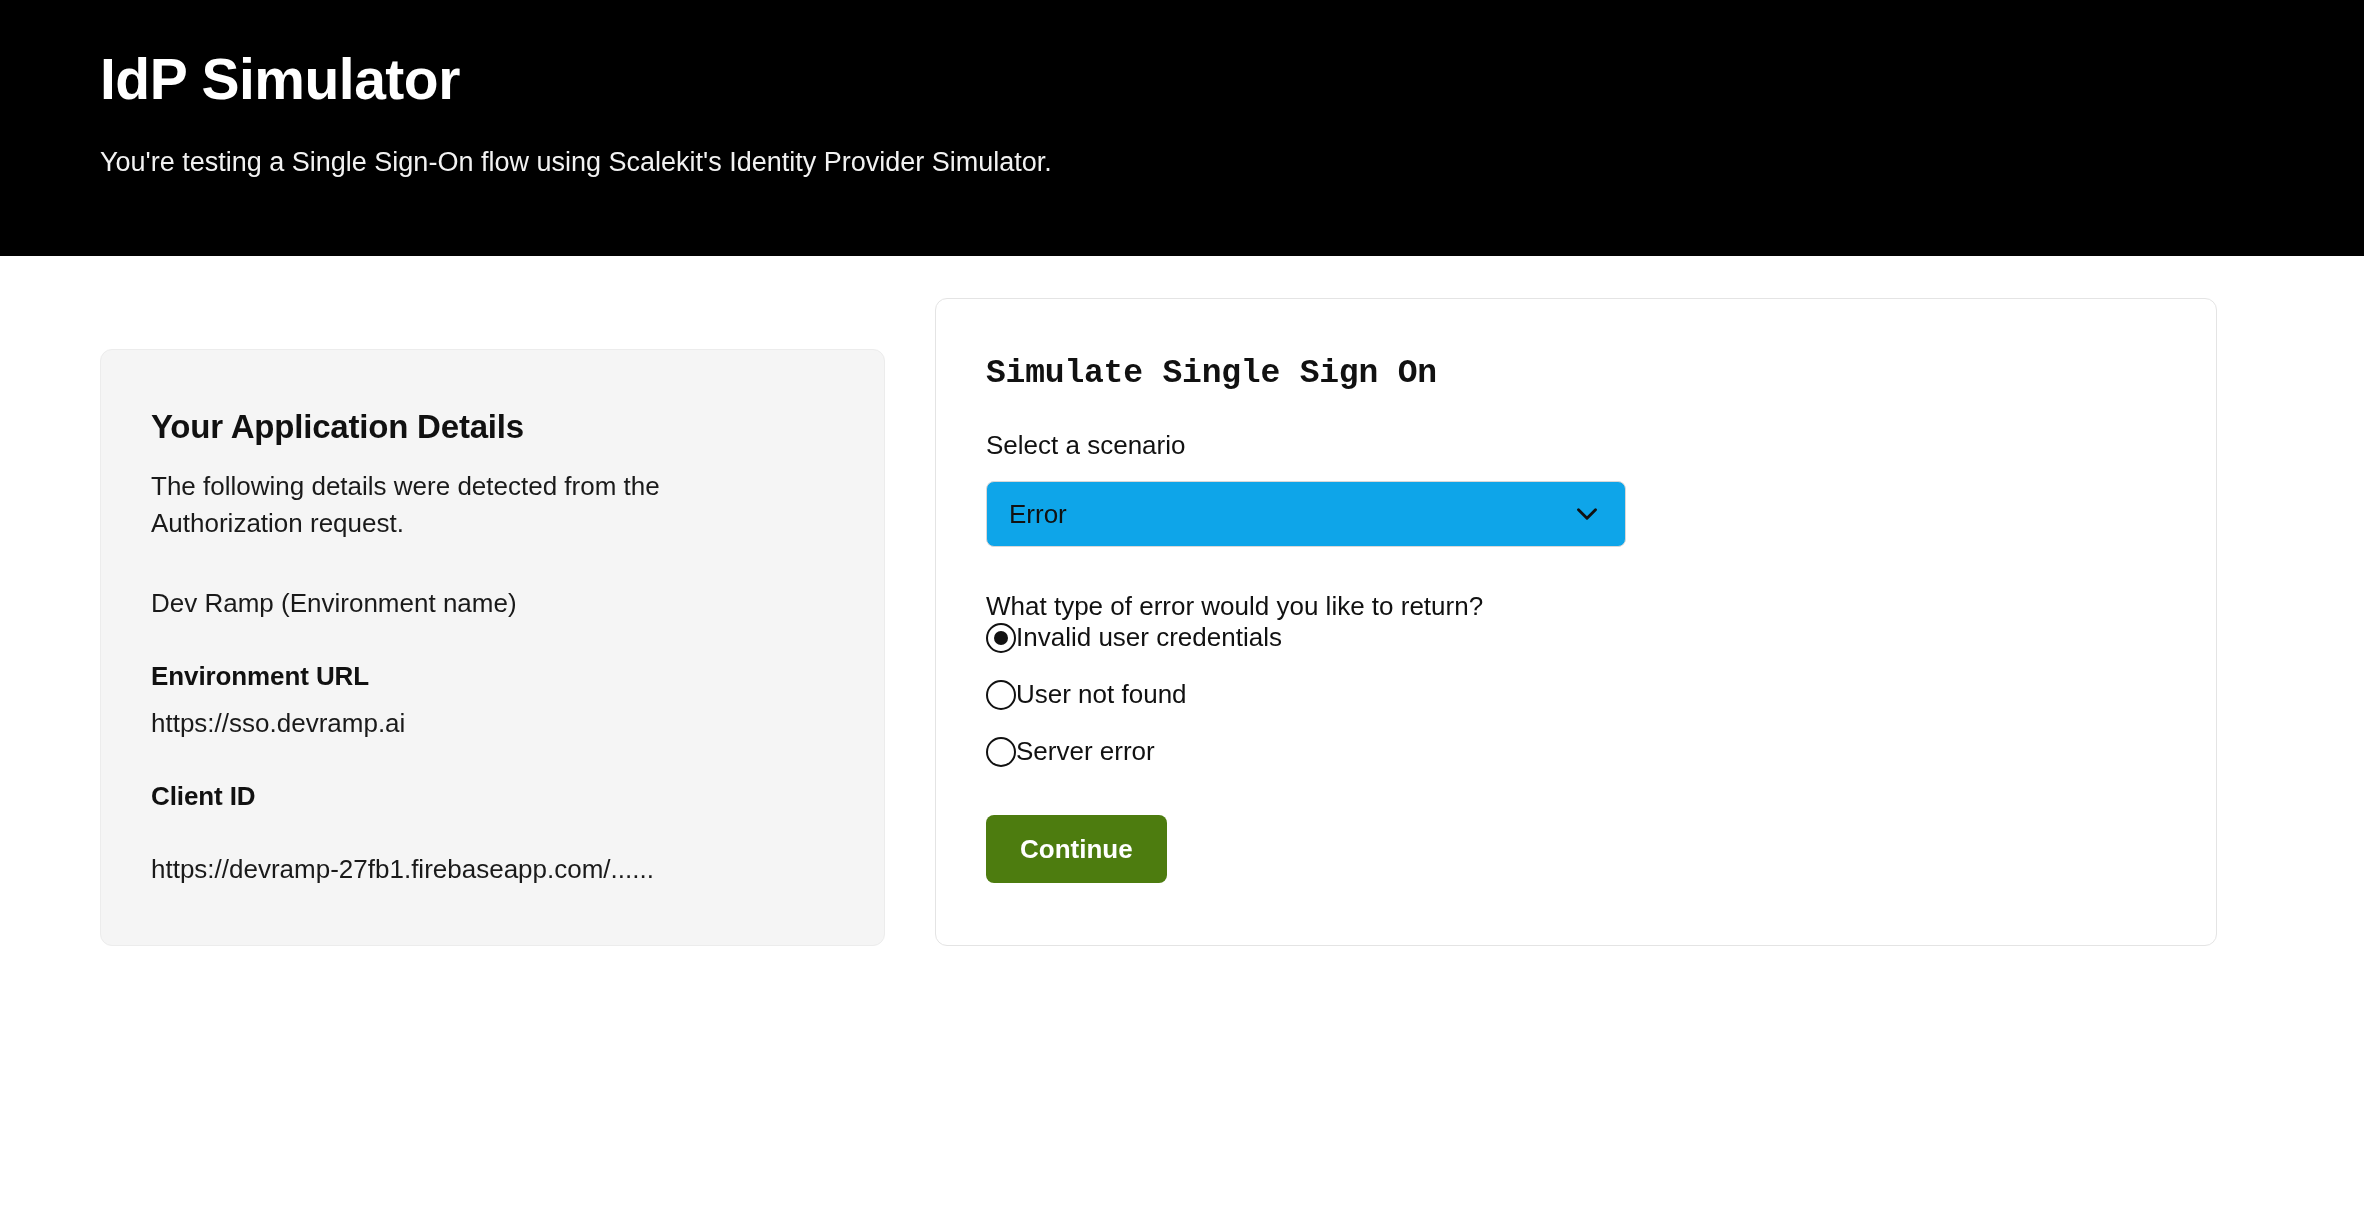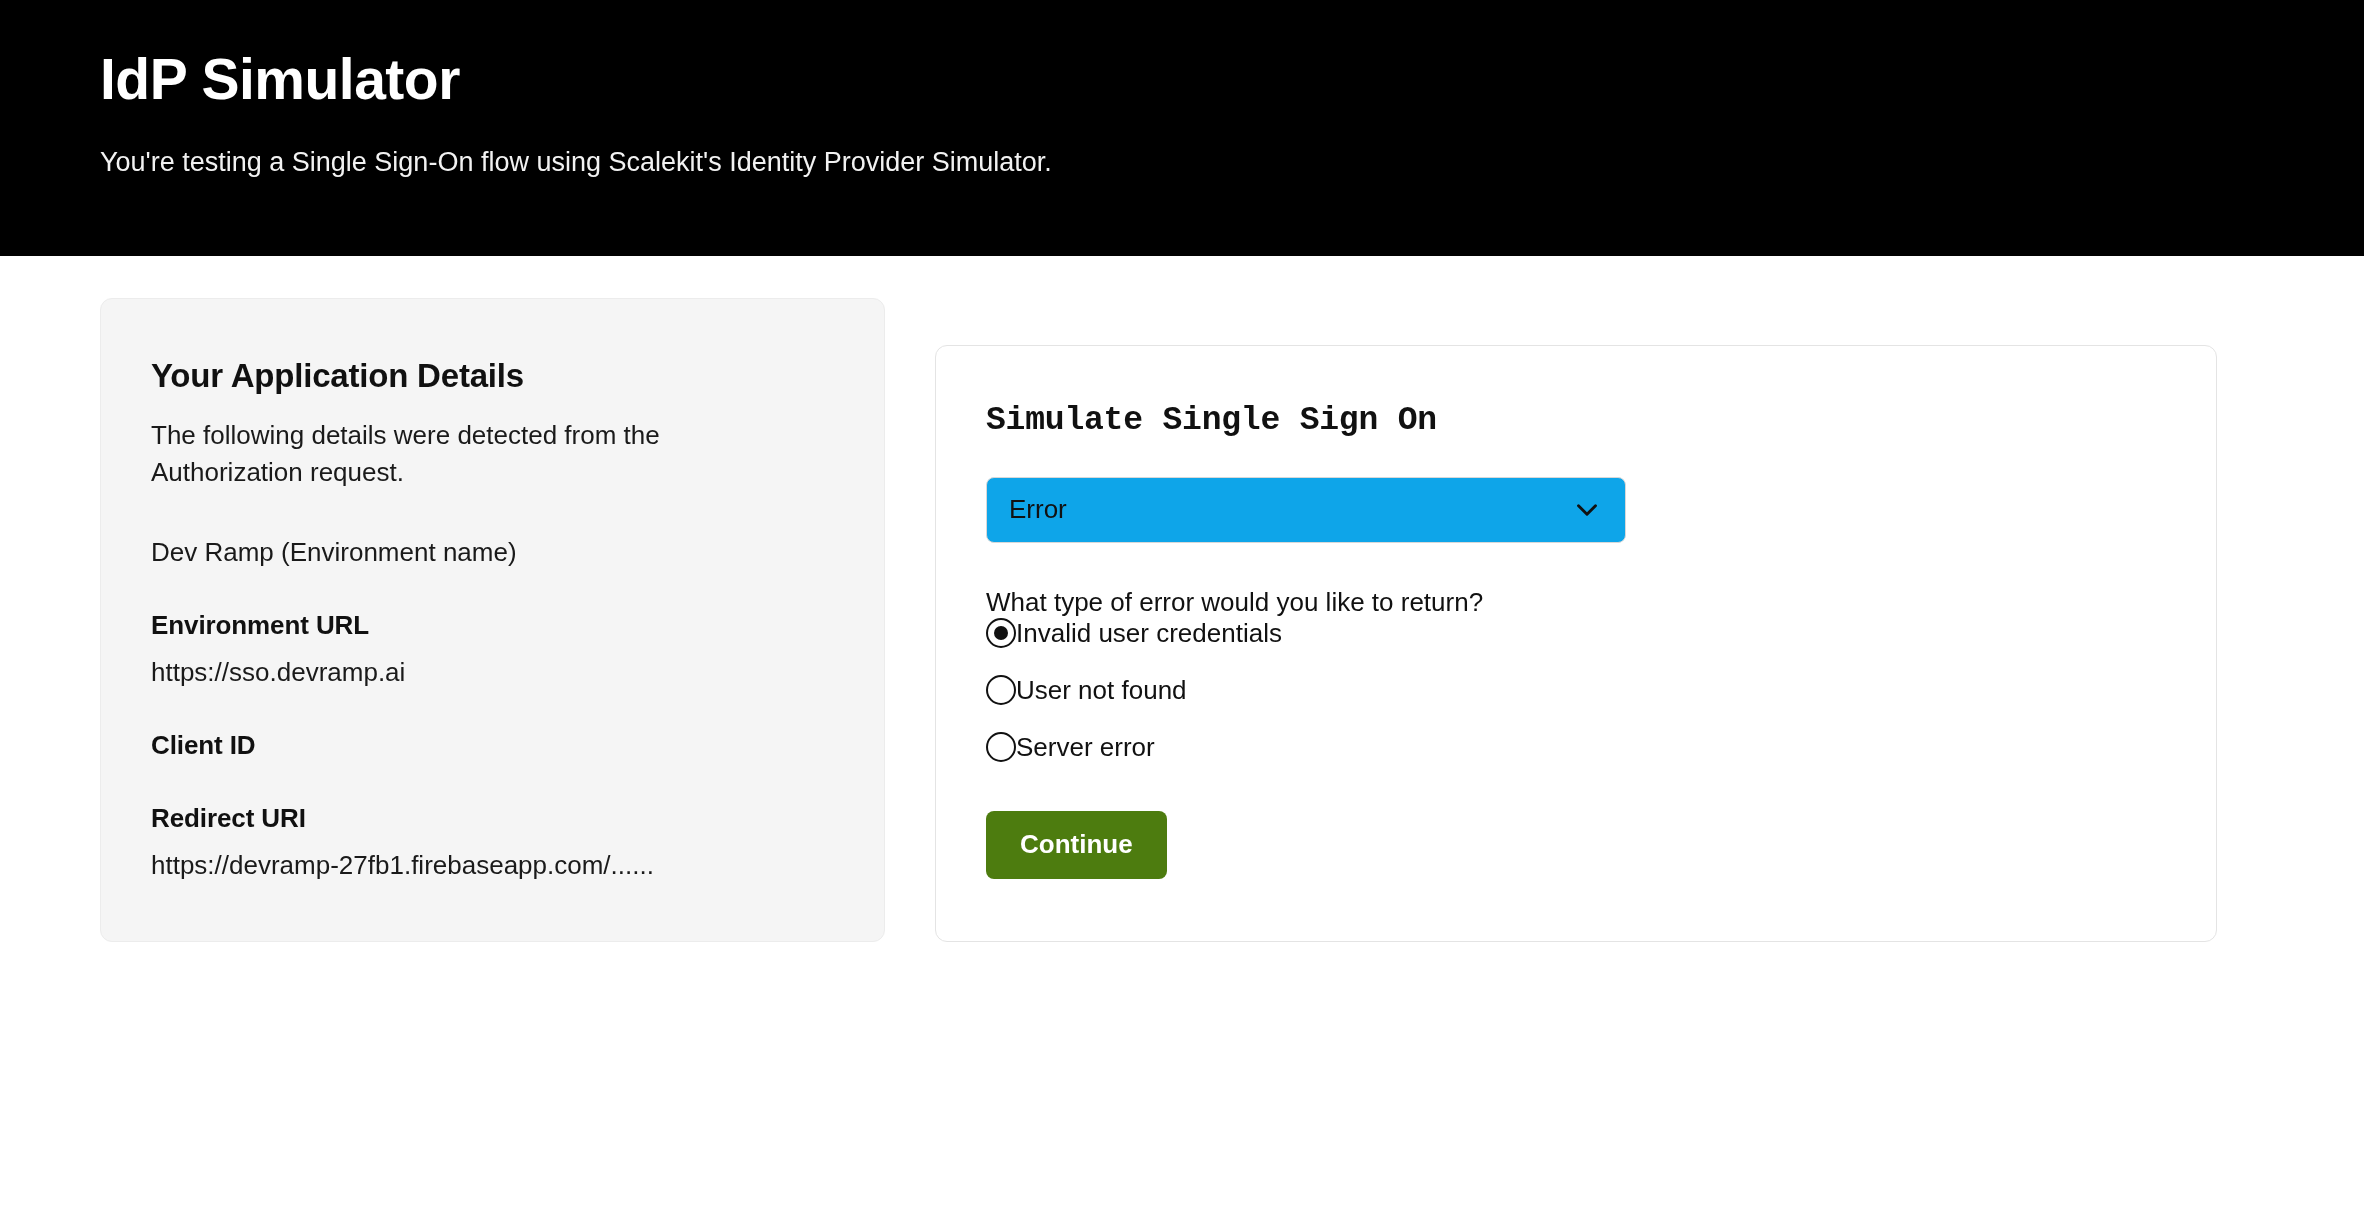--- a/index.html
+++ b/index.html
@@ -199,28 +199,28 @@
     <div class="field">
       <div class="field-label">Environment URL</div>
       <div class="field-value">https://sso.devramp.ai</div>
     </div>
 
     <div class="field">
       <div class="field-label">Client ID</div>
     </div>
 
     <div class="field">
-      <div class="field-label">Redirect URI</div>
       <div class="field-value">https://devramp-27fb1.firebaseapp.com/......</div>
     </div>
   </section>
 
   <section class="simulate">
     <h2>Simulate  Single Sign On</h2>
 
+    <div class="scenario-label">Select a scenario</div>
 
     <div class="select-wrap">
       <div class="select-box">
         <span>Error</span>
       </div>
       <span class="chevron">
         <svg width="34" height="34" viewBox="0 0 24 24" fill="none" stroke="#111111" stroke-width="2" stroke-linecap="round" stroke-linejoin="round">
             <polyline points="6 9 12 15 18 9"></polyline>
           </svg>
       </span>

